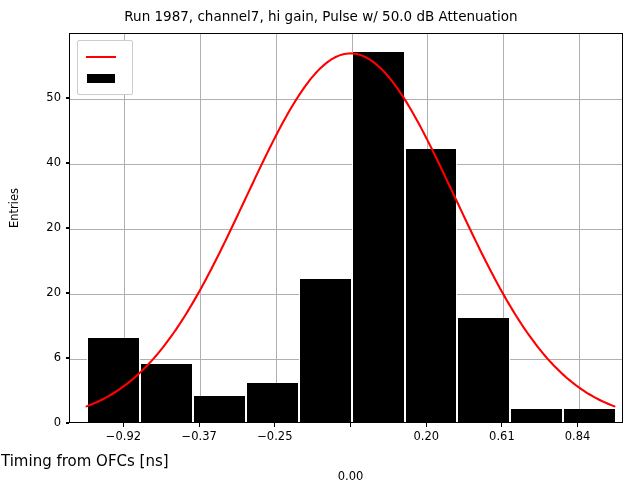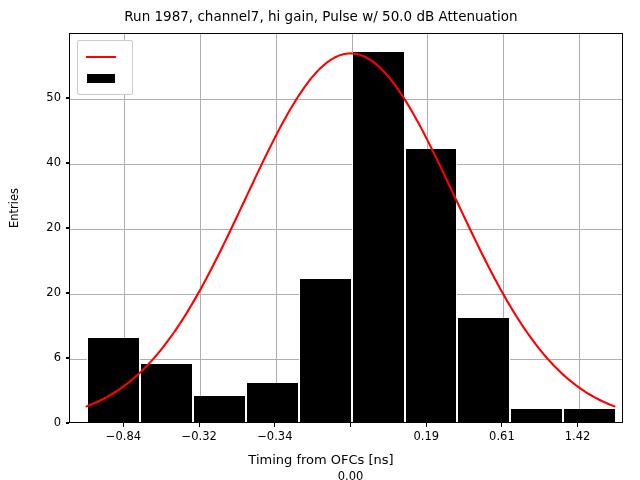--- a/index.html
+++ b/index.html
@@ -25,21 +25,21 @@
   #curve{position:absolute;left:0;top:0;width:100%;height:100%;overflow:visible;}
   
   .ytick{position:absolute;right:0;width:3.5px;height:1.2px;background:#000;}
   .ytlabel{position:absolute;right:0;text-align:right;font-size:11.5px;color:#000;white-space:nowrap;}
   .xtick{position:absolute;top:0;width:1.2px;height:3.5px;background:#000;}
   .xtlabel{position:absolute;top:0;font-size:11.5px;color:#000;white-space:nowrap;text-align:center;}
   #ylabel{
     position:absolute;left:6px;top:228px;font-size:11.5px;color:#000;
     transform:rotate(-90deg);transform-origin:left top;white-space:nowrap;
   }
-  #xlabel{position:absolute;left:0;top:452px;width:640px;text-align:center;font-size:13px;color:#000;}
+  #xlabel{position:absolute;left:0;top:452px;width:640px;font-size:15px;color:#000;}
   
   #legend{
     position:absolute;left:76px;top:40px;
     background:#ffffff;border:1px solid #cccccc;border-radius:2px;
     padding:5px 7px 5px 6px;box-sizing:border-box;
   }
   .legend-row{display:flex;align-items:center;margin:1px 0;}
   .legend-handle{width:34px;min-width:34px;height:20px;position:relative;margin-right:7px;}
   .handle-line{position:absolute;left:2px;top:9px;width:30px;height:1.8px;background:#ff0000;}
   .handle-patch{position:absolute;left:3px;top:6px;width:28px;height:9px;background:#000000;}
@@ -100,33 +100,33 @@
       <div class="ytlabel" style="left: 0px; width: 60px; top: 285px;">20</div>
       <div class="ytick" style="left: 64.5px; top: 227.4px; right: auto;"></div>
       <div class="ytlabel" style="left: 0px; width: 60px; top: 220px;">20</div>
       <div class="ytick" style="left: 64.5px; top: 162.4px; right: auto;"></div>
       <div class="ytlabel" style="left: 0px; width: 60px; top: 155px;">40</div>
       <div class="ytick" style="left: 64.5px; top: 97.4px; right: auto;"></div>
       <div class="ytlabel" style="left: 0px; width: 60px; top: 90px;">50</div>
     </div>
   <div id="xticks">
       <div class="xtick" style="left: 121.892px; top: 423px;"></div>
-      <div class="xtlabel" style="left: 92.4918px; width: 60px; top: 429px;">−0.84</div>
+      <div class="xtlabel" style="left: 92.4918px; width: 60px; top: 429px;">−0.92</div>
       <div class="xtick" style="left: 197.575px; top: 423px;"></div>
-      <div class="xtlabel" style="left: 168.175px; width: 60px; top: 429px;">−0.32</div>
+      <div class="xtlabel" style="left: 168.175px; width: 60px; top: 429px;">−0.37</div>
       <div class="xtick" style="left: 273.258px; top: 423px;"></div>
-      <div class="xtlabel" style="left: 243.858px; width: 60px; top: 429px;">−0.34</div>
+      <div class="xtlabel" style="left: 243.858px; width: 60px; top: 429px;">−0.25</div>
       <div class="xtick" style="left: 348.941px; top: 423px;"></div>
       <div class="xtlabel" style="left: 319.541px; width: 60px; top: 429px; margin-top: 40px;">0.00</div>
       <div class="xtick" style="left: 424.624px; top: 423px;"></div>
-      <div class="xtlabel" style="left: 395.224px; width: 60px; top: 429px;">0.19</div>
+      <div class="xtlabel" style="left: 395.224px; width: 60px; top: 429px;">0.20</div>
       <div class="xtick" style="left: 500.307px; top: 423px;"></div>
       <div class="xtlabel" style="left: 470.907px; width: 60px; top: 429px;">0.61</div>
       <div class="xtick" style="left: 575.99px; top: 423px;"></div>
-      <div class="xtlabel" style="left: 546.59px; width: 60px; top: 429px;">1.42</div>
+      <div class="xtlabel" style="left: 546.59px; width: 60px; top: 429px;">0.84</div>
     </div>
 
   <div id="legend">
     <div class="legend-row">
       <span class="legend-handle">
           <span class="handle-line"></span>
         </span>
     </div>
     <div class="legend-row">
       <span class="legend-handle">

